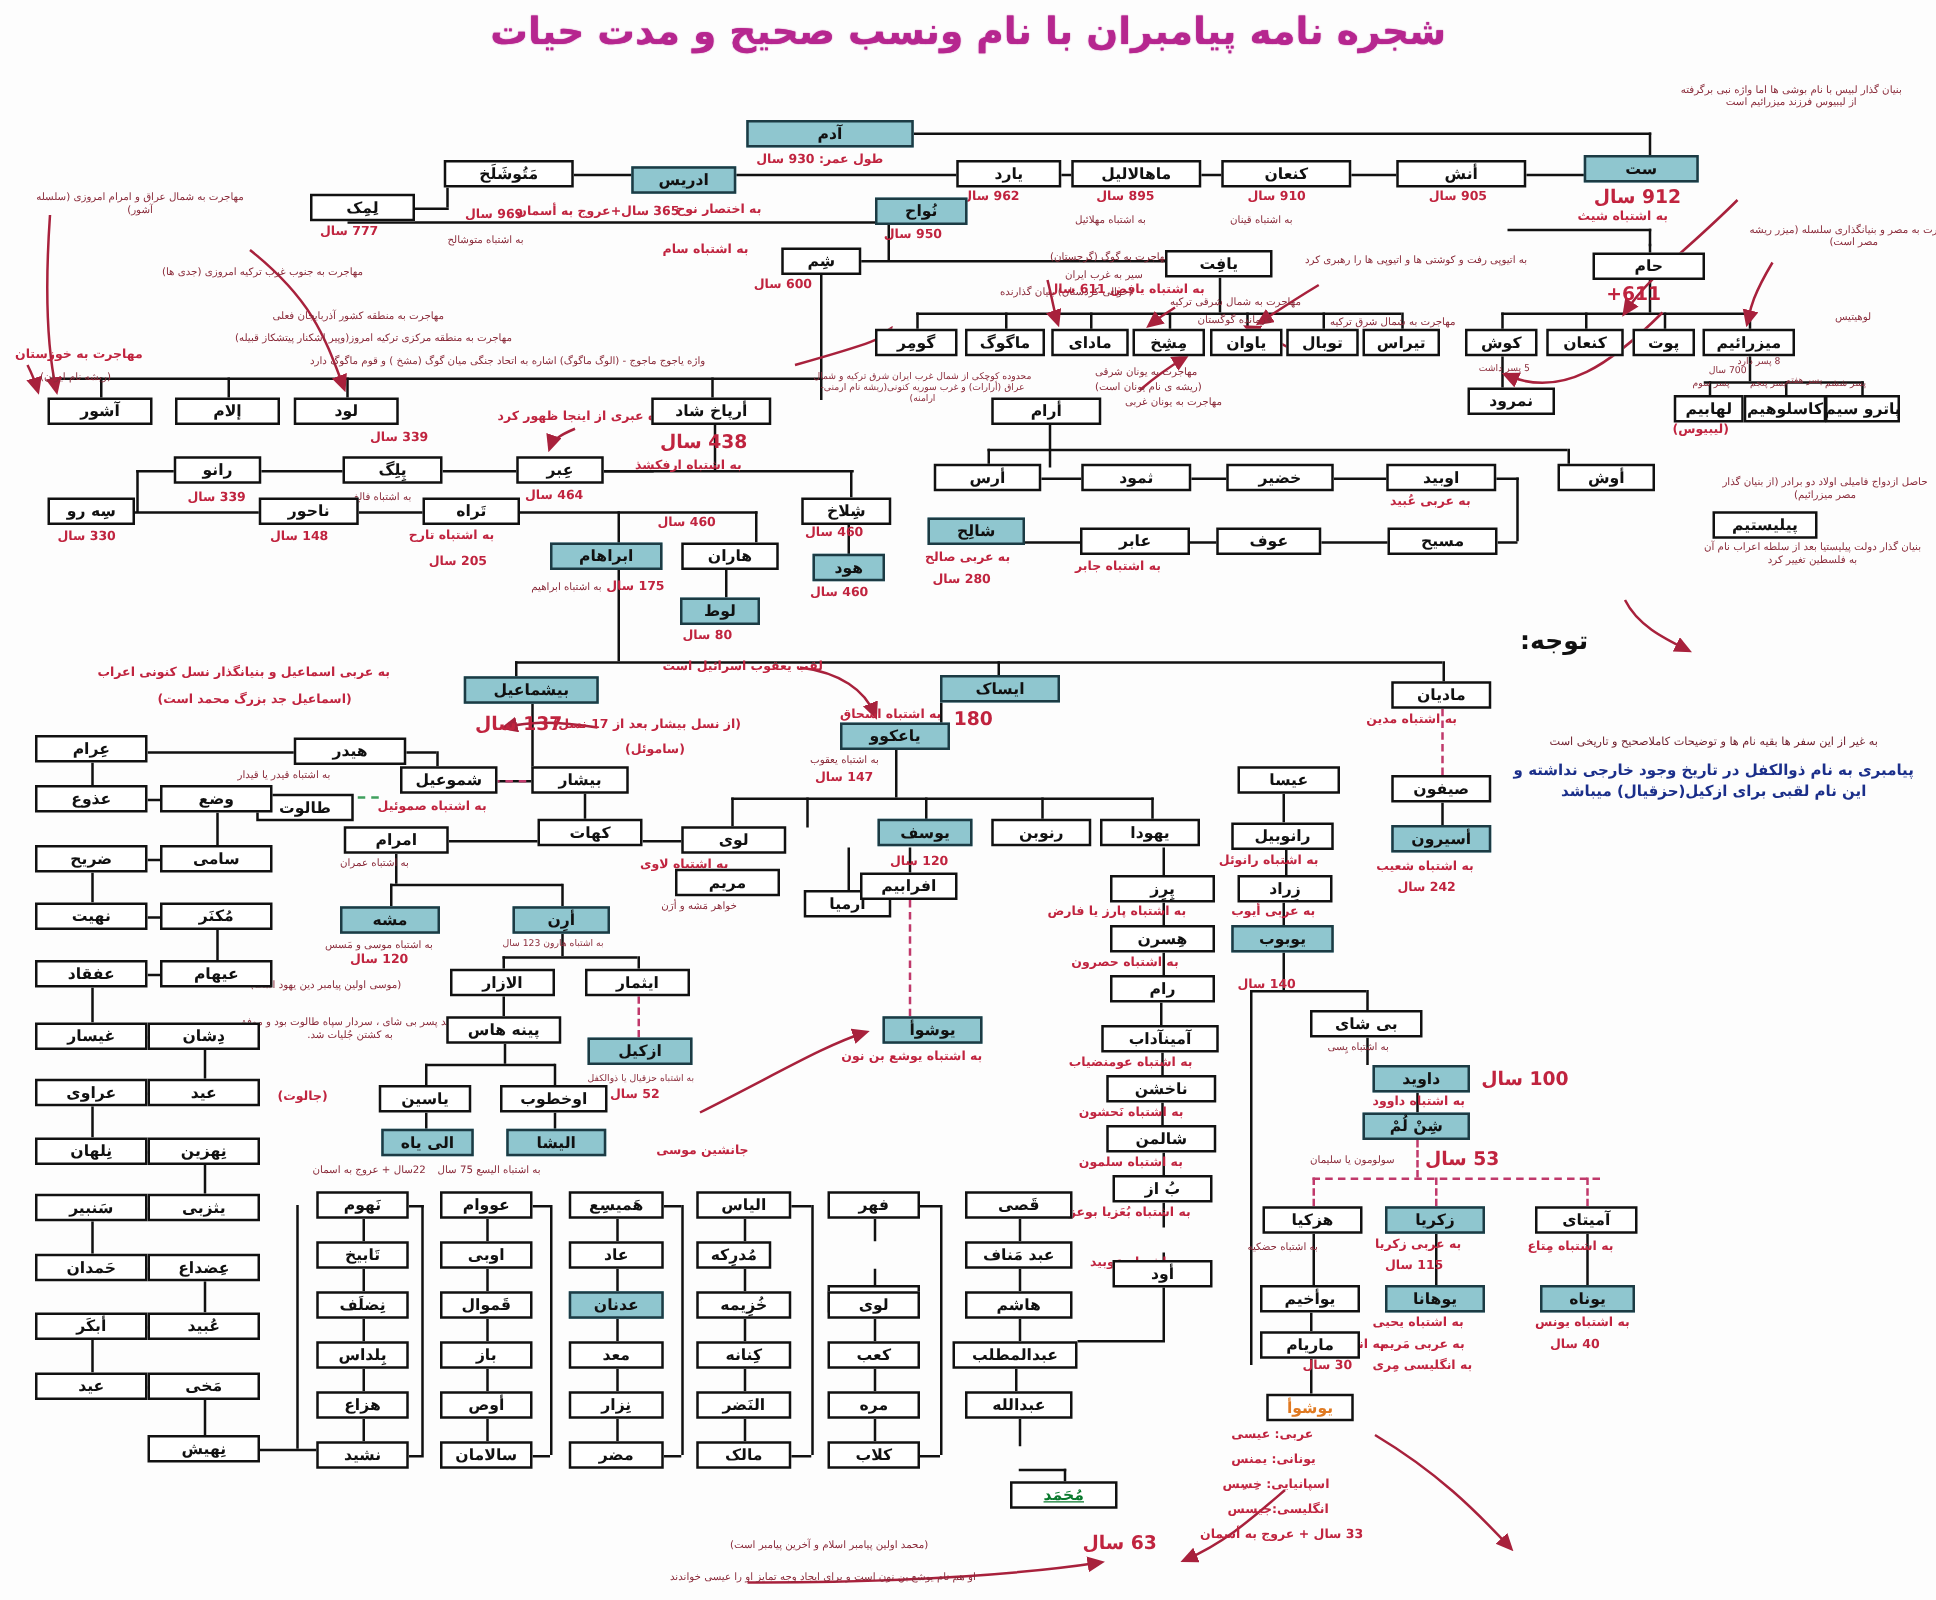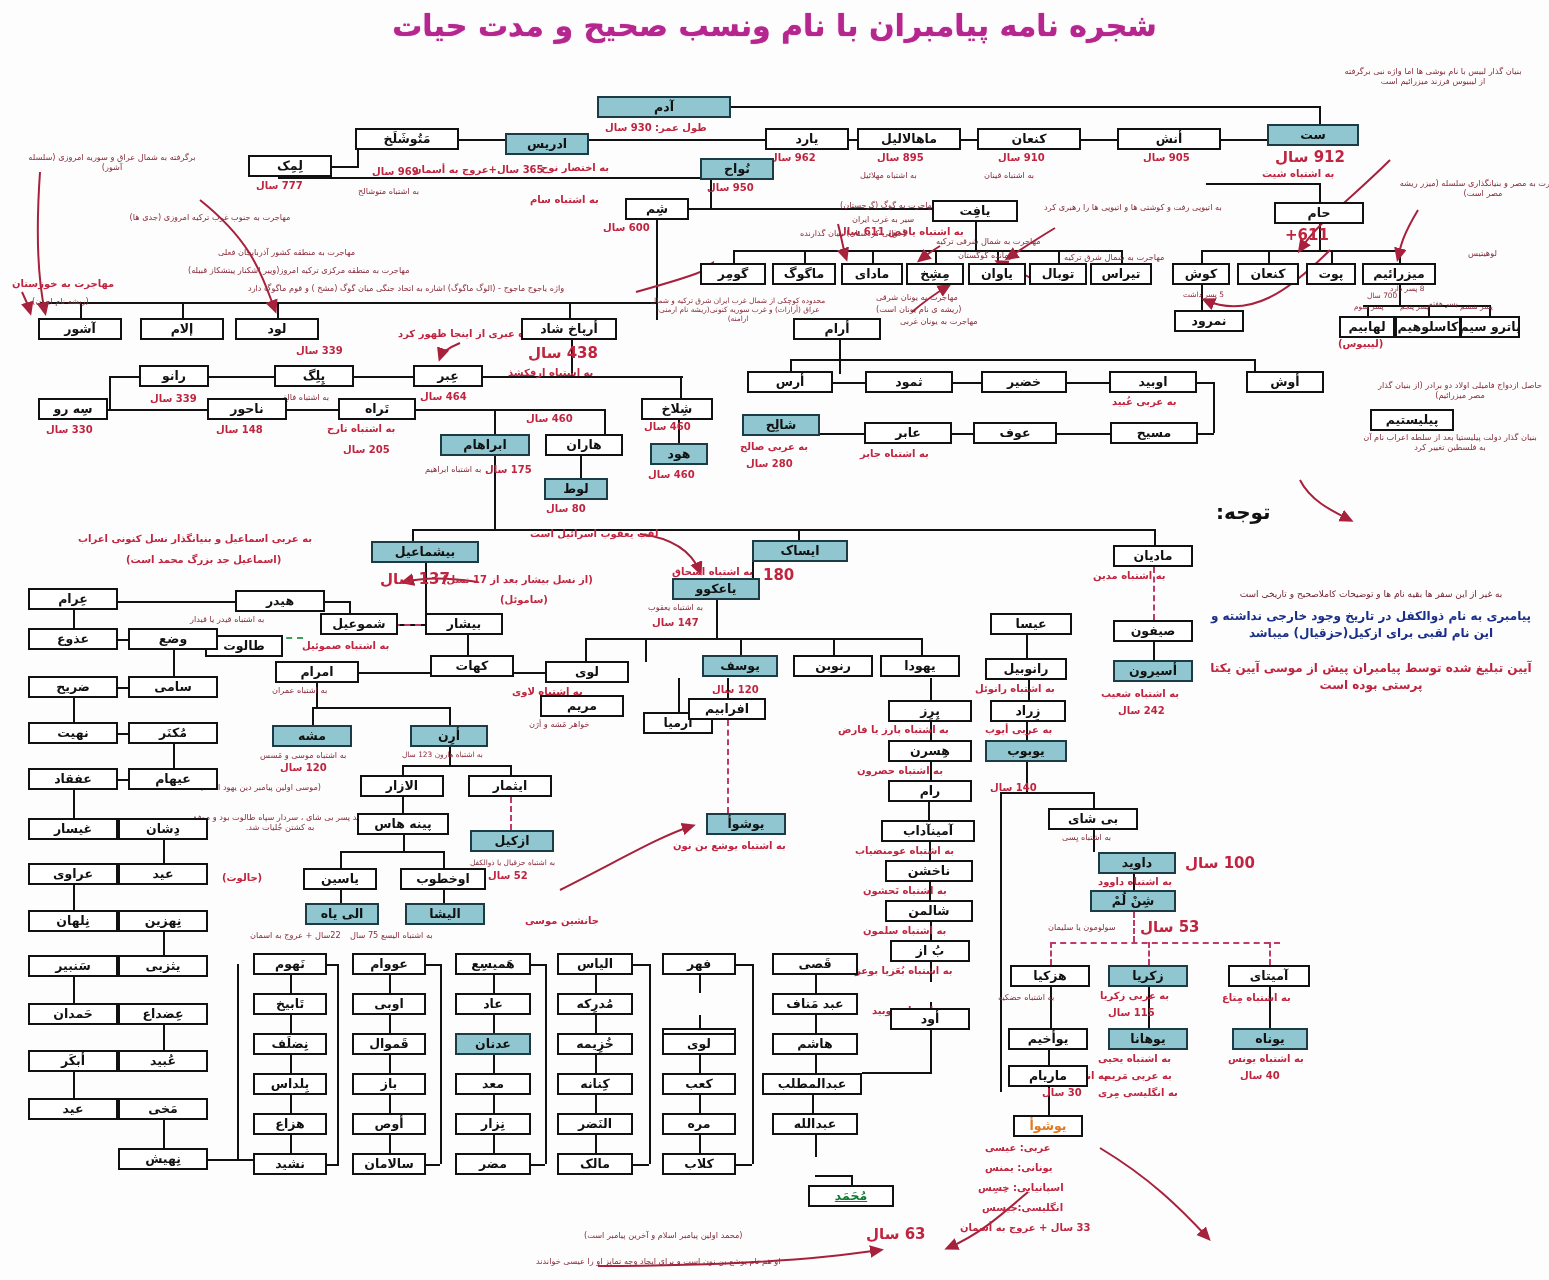--- a/index.html
+++ b/index.html
@@ -512,21 +512,21 @@
       <div class="node" style="left: 352px; top: 1073px; width: 74px; height: 22px;">باز</div>
       <div class="node" style="left: 352px; top: 1113px; width: 74px; height: 22px;">أوص</div>
       <div class="node" style="left: 352px; top: 1153px; width: 74px; height: 22px;">سالامان</div>
       <div class="node" style="left: 455px; top: 953px; width: 76px; height: 22px;">هَمیسِع</div>
       <div class="node" style="left: 455px; top: 993px; width: 76px; height: 22px;">عاد</div>
       <div class="node teal" style="left: 455px; top: 1033px; width: 76px; height: 22px;">عدنان</div>
       <div class="node" style="left: 455px; top: 1073px; width: 76px; height: 22px;">معد</div>
       <div class="node" style="left: 455px; top: 1113px; width: 76px; height: 22px;">نِزار</div>
       <div class="node" style="left: 455px; top: 1153px; width: 76px; height: 22px;">مضر</div>
       <div class="node" style="left: 557px; top: 953px; width: 76px; height: 22px;">الیاس</div>
-      <div class="node" style="left: 557px; top: 993px; width: 76px; height: 22px;">مُدرِکه</div>
+      <div class="node" style="left: 557px; top: 993px; width: 60px; height: 22px;">مُدرِکه</div>
       <div class="node" style="left: 557px; top: 1033px; width: 76px; height: 22px;">خُزِیمه</div>
       <div class="node" style="left: 557px; top: 1073px; width: 76px; height: 22px;">کِنانه</div>
       <div class="node" style="left: 557px; top: 1113px; width: 76px; height: 22px;">النَضر</div>
       <div class="node" style="left: 557px; top: 1153px; width: 76px; height: 22px;">مالک</div>
       <div class="node" style="left: 662px; top: 953px; width: 74px; height: 22px;">فهر</div>
       <div class="node" style="left: 662px; top: 1028px; width: 74px; height: 22px;">غالب</div>
       <div class="node" style="left: 662px; top: 1033px; width: 74px; height: 22px;">لوی</div>
       <div class="node" style="left: 662px; top: 1073px; width: 74px; height: 22px;">کعب</div>
       <div class="node" style="left: 662px; top: 1113px; width: 74px; height: 22px;">مره</div>
       <div class="node" style="left: 662px; top: 1153px; width: 74px; height: 22px;">کلاب</div>
@@ -570,21 +570,21 @@
       <div class="ann xs" style="left: 1400px; top: 302px;">پسر پنجم</div>
       <div class="ann xs" style="left: 1460px; top: 302px;">پسر ششم</div>
       <div class="ann xs" style="left: 1428px; top: 299px;">پسر هفتم</div>
       <div class="ann" style="left: 1338px; top: 338px;">(لیبیوس)</div>
       <div class="ann sm wrap" style="left: 1370px; top: 380px; width: 180px;">حاصل ازدواج فامیلی اولاد دو برادر
 (از بنیان گذار مصر میزرائیم)</div>
       <div class="ann sm wrap" style="left: 1360px; top: 432px; width: 180px;">بنیان گذار دولت پیلیستیا
 بعد از سلطه اعراب نام آن به فلسطین
 تغییر کرد</div>
       <div class="ann xs" style="left: 1183px; top: 290px;">5 پسر داشت</div>
-      <div class="ann sm wrap" style="left: 22px; top: 152px; width: 180px;">برگرفته به شمال عراق و سوریه امروزی
+      <div class="ann sm wrap" style="left: 22px; top: 152px; width: 180px;">مهاجرت به شمال عراق و امرام امروزی
 (سلسله آشور)</div>
       <div class="ann sm wrap" style="left: 120px; top: 212px; width: 180px;">مهاجرت به جنوب غرب
 ترکیه امروزی  (جدی ها)</div>
       <div class="ann" style="left: 12px; top: 278px;">مهاجرت به خوزستان</div>
       <div class="ann sm" style="left: 32px; top: 296px;">(ریشه نام ایران)</div>
       <div class="ann sm" style="left: 218px; top: 247px;">مهاجرت به منطقه کشور آذربایجان فعلی</div>
       <div class="ann sm" style="left: 188px; top: 265px;">مهاجرت به منطقه مرکزی ترکیه امروز(وپیر اشکنار پیتشکاز قبیله)</div>
       <div class="ann sm" style="left: 248px; top: 283px;">واژه یاجوج ماجوج - (الوگ ماگوگ) اشاره به اتحاد جنگی میان گوگ (مشخ )  و قوم ماگوگ دارد</div>
       <div class="ann sm" style="left: 840px; top: 200px;">مهاجرت به گوگ (گرجستان)</div>
       <div class="ann sm" style="left: 852px; top: 214px;">سیر به غرب ایران</div>
@@ -684,16 +684,15 @@
       <div class="ann" style="left: 982px; top: 1202px;">انگلیسی:جیسس</div>
       <div class="ann" style="left: 960px; top: 1222px;">33 سال + عروج به أسمان</div>
       <div class="ann num" style="left: 866px; top: 1225px;">63 سال</div>
       <div class="ann sm" style="left: 584px; top: 1230px;">(محمد اولین پیامبر اسلام و آخرین پیامبر است)</div>
       <div class="ann sm" style="left: 536px; top: 1256px;">او هم نام یوشع بن نون است و برای ایجاد وجه تمایز او را عیسی خواندند</div>
     </div>
 
   <div class="note-title" style="left:1216px;top:500px;">توجه:</div>
   <div class="note-body" style="left:1206px;top:588px;width:330px;">به غیر از این سفر ها بقیه نام ها و توضیحات کاملاصحیح و تاریخی است</div>
   <div class="note-body em" style="left:1206px;top:608px;width:330px;">پیامبری به نام ذوالکفل در تاریخ وجود خارجی نداشته و این نام لقبی برای ازکیل(حزقیال) میباشد</div>
-  <div class="note-body em2" style="left:1206px;top:660px;width:330px;">آیین تبلیغ شده توسط پیامبران پیش از موسی آیین یکتا پرستی بوده است</div>
 
 
 </div>
 
 </body></html>

